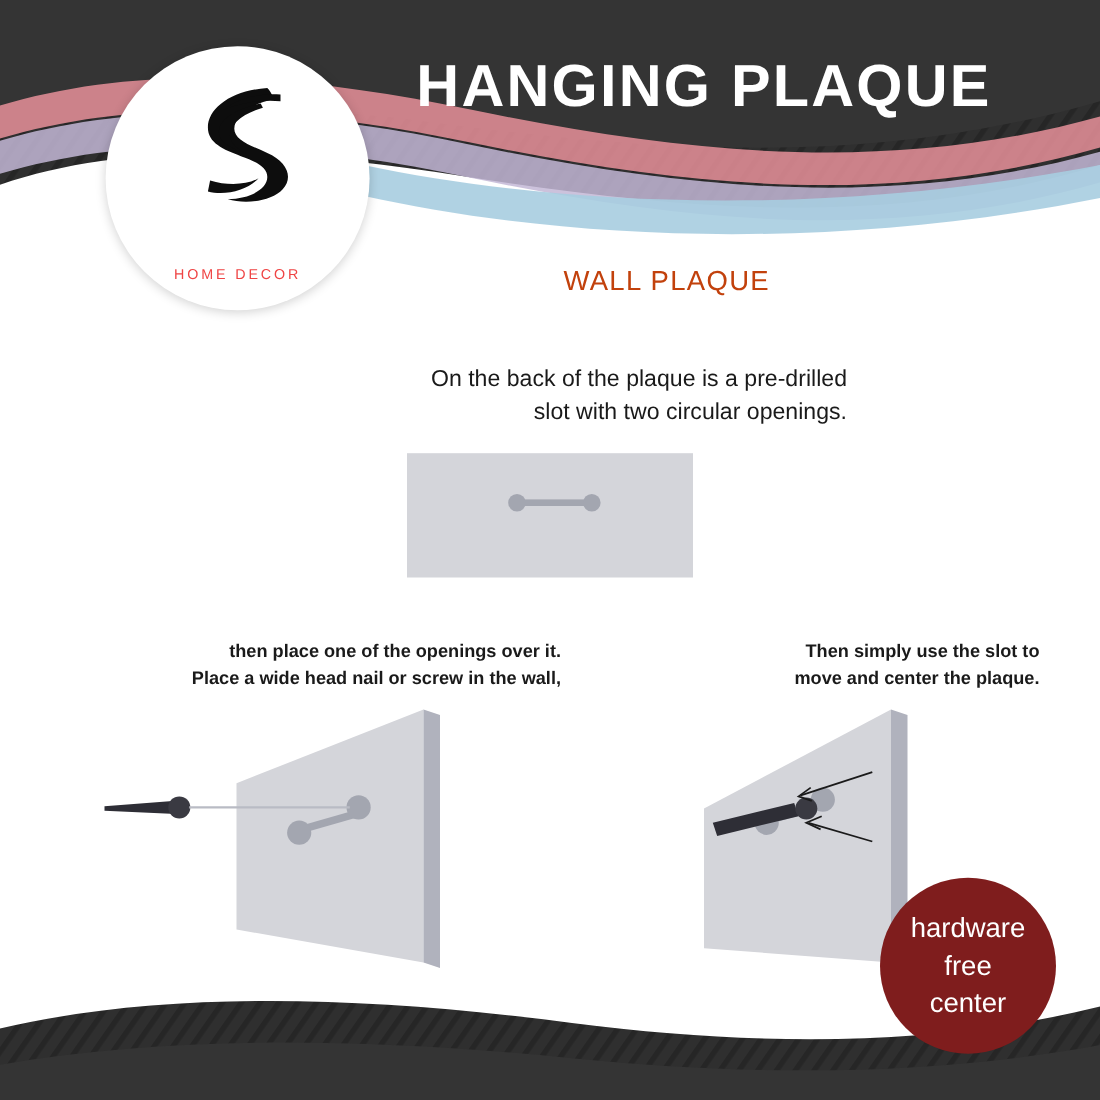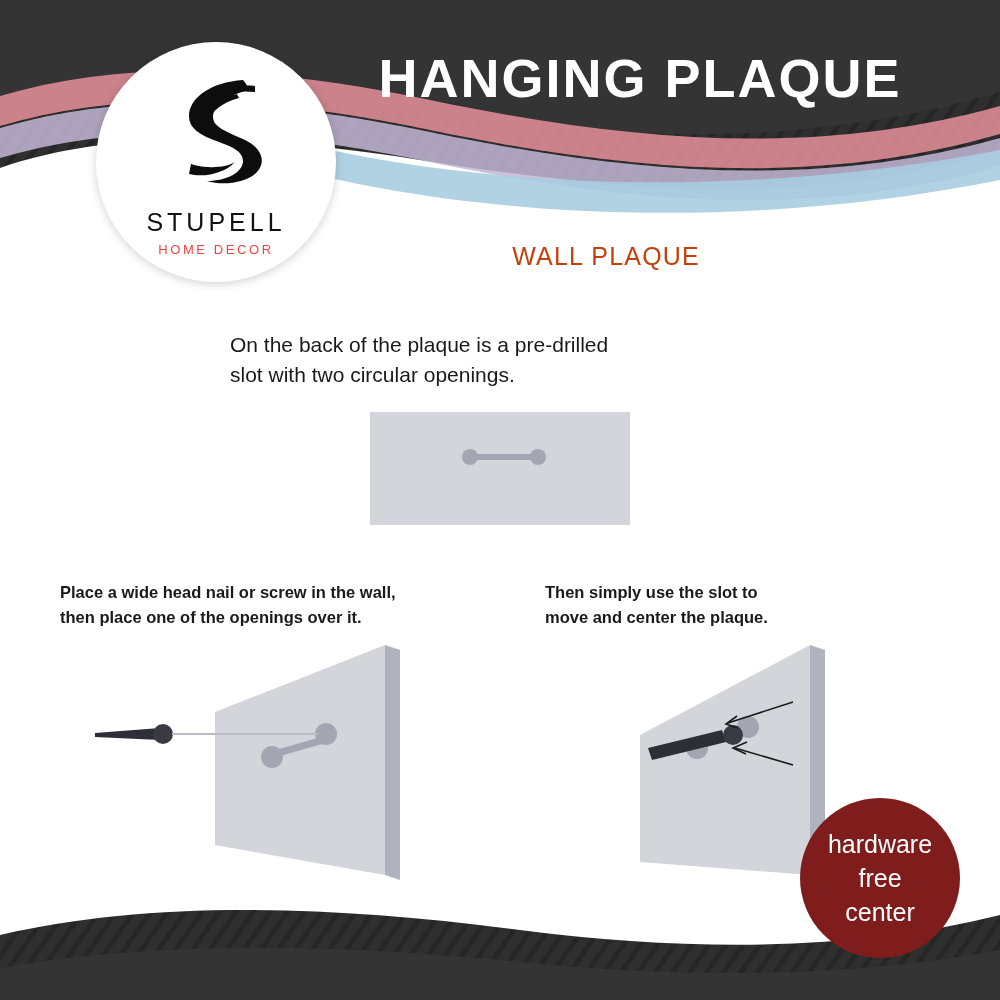--- a/index.html
+++ b/index.html
@@ -90,21 +90,21 @@
     top: 242px;
     width: 400px;
     text-align: right;
     color: #c2410c;
     font-size: 25px;
     letter-spacing: 1.2px;
   }
 
   .step-text {
     position: absolute;
-    text-align: left;
+    text-align: right;
     color: #1a1a1a;
   }
   .step1-text {
     left: 230px;
     top: 330px;
     width: 540px;
     font-size: 21px;
     line-height: 30px;
   }
   .step2-text {
@@ -212,42 +212,41 @@
     </g>
   </svg>
 
   <div class="logo-badge">
     <svg class="logo-mark" viewBox="0 0 130 130">
       <path d="M92,12 C60,14 38,30 38,48 C38,62 52,68 68,74 C82,79 92,84 92,93 C92,104 76,113 56,113 C72,118 96,115 106,104 C116,93 110,79 92,71 C76,64 62,59 62,49 C62,38 76,27 98,22 C96,17 94,14 92,12 Z" fill="#0d0d0d"></path>
       <path d="M86,26 C62,31 48,41 48,52 C48,62 60,67 74,72 C66,68 58,63 58,55 C58,45 70,35 88,30 Z" fill="#0d0d0d"></path>
       <path d="M40,96 C56,101 74,100 84,94 C74,105 54,110 38,106 Z" fill="#0d0d0d"></path>
       <path d="M104,18 C86,16 64,22 52,32 C66,26 86,22 104,24 Z" fill="#0d0d0d"></path>
     </svg>
-    <div class="logo-name">STUPELL</div>
     <div class="logo-sub">HOME DECOR</div>
   </div>
 
   <div class="main-title">HANGING PLAQUE</div>
   <div class="subtitle">WALL PLAQUE</div>
 
   <div class="step-text step1-text">
     <div>On the back of the plaque is a pre-drilled</div>
     <div>slot with two circular openings.</div>
   </div>
 
   <div class="plaque-front"></div>
   <div class="slot">
     <div class="bar"></div>
     <div class="hole left"></div>
     <div class="hole right"></div>
   </div>
 
   <div class="step-text step2-text">
+    <div>then place one of the openings over it.</div>
     <div>Place a wide head nail or screw in the wall,</div>
-    <div>then place one of the openings over it.</div>
   </div>
 
   <svg class="band-svg" viewBox="0 0 1000 1000">
 
     <polygon points="215,712 385,645 385,875 215,845" fill="#d4d5da"></polygon>
     <polygon points="385,645 400,650 400,880 385,875" fill="#b0b2bd"></polygon>
 
     <g>
       <rect x="278" y="742" width="52" height="7" fill="#a3a6b0" transform="rotate(-16 304 745)"></rect>
       <circle cx="272" cy="757" r="11" fill="#a3a6b0"></circle>

